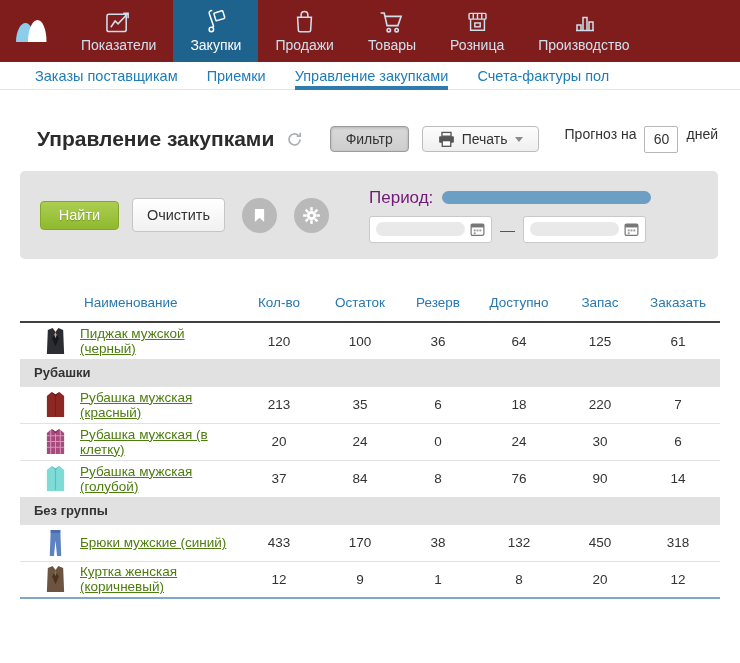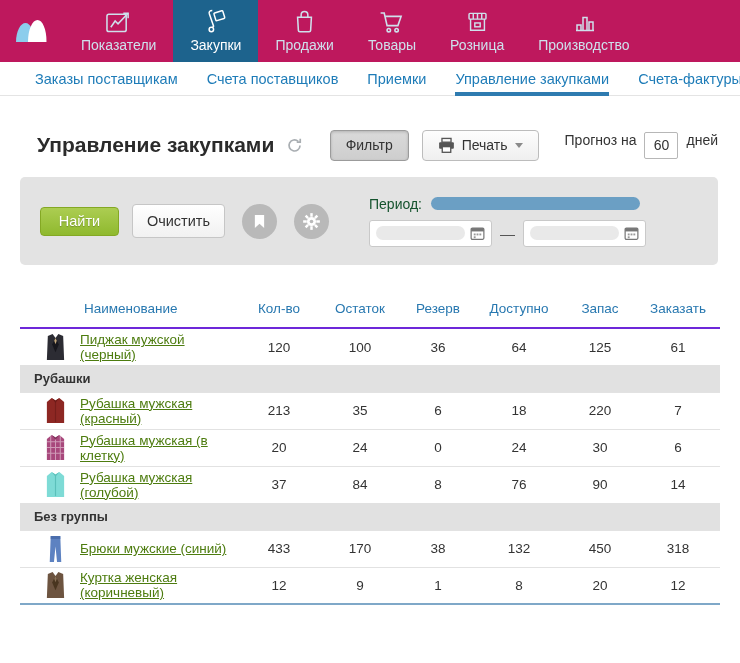--- a/index.html
+++ b/index.html
@@ -1,44 +1,44 @@
 <!DOCTYPE html>
 <html><head>
 <meta charset="utf-8">
 <style>
   * { margin:0; padding:0; box-sizing:border-box; }
   html,body { width:740px; height:663px; overflow:hidden; background:#fff;
     font-family:"Liberation Sans", sans-serif; }
 
   
-  .topnav { height:62px; background:#be185d; display:flex; align-items:stretch; }
+  .topnav { height:62px; background:#7f1d1d; display:flex; align-items:stretch; }
   .logo-box { width:64px; display:flex; align-items:center; justify-content:center; cursor:pointer; }
   .nav-tabs { display:flex; align-items:stretch; }
   .nav-tab { display:flex; flex-direction:column; align-items:center; justify-content:center;
     gap:3px; padding:6px 17px 8px; color:#cfe0ec; font-size:14px; cursor:pointer; }
   .nav-tab.active { background:#1d638d; color:#ffffff; }
   .nav-icon { height:26px; display:flex; align-items:flex-end; justify-content:center; }
   .nav-icon svg { display:block; }
 
   
-  .subnav { height:34px; display:flex; align-items:stretch; padding:0 0 0 35px;
+  .subnav { height:28px; display:flex; align-items:stretch; padding:0 0 0 35px;
     border-bottom:1px solid #e4e4e4; white-space:nowrap; }
   .subnav-item { display:flex; align-items:center; margin-right:29px; color:#1e7cb8;
     font-size:14.5px; text-decoration:none; position:relative; cursor:pointer; }
   .subnav-item.active::after { content:""; position:absolute; left:0; right:0; bottom:-1px;
     height:4px; background:#2e7bb0; }
 
   
   .page-header { display:flex; align-items:center; margin:32px 22px 0 37px; height:34px; }
   .page-title { font-size:21px; font-weight:bold; color:#2b2b2b; }
   .refresh-btn { margin-left:12px; cursor:pointer; display:flex; align-items:center; }
   .spacer { flex:1; }
-  .btn { height:31px; border-radius:4px; border:1px solid #bcbcbc;
+  .btn { height:14px; border-radius:4px; border:1px solid #bcbcbc;
     background:linear-gradient(#fdfdfd,#efefef); font-size:14px; color:#333;
-    padding:0 15px; cursor:pointer; font-family:inherit; display:inline-flex;
+    padding:12px 15px; cursor:pointer; font-family:inherit; display:inline-flex;
     align-items:center; gap:7px; }
   .btn.pressed { background:linear-gradient(#dadada,#cecece); border-color:#9b9b9b;
     box-shadow:inset 0 1px 3px rgba(0,0,0,.18); }
   .print-btn { margin-left:13px; }
   .caret-down { width:0; height:0; border-left:4px solid transparent;
     border-right:4px solid transparent; border-top:5px solid #8a8a8a; }
   .forecast { display:flex; align-items:flex-start; margin-left:26px; font-size:14px; color:#333; }
   .forecast-input { width:34px; height:27px; margin:0 8px; border:1px solid #b7b7b7;
     border-radius:2px; text-align:center; font-size:14px; color:#333; font-family:inherit; }
 
@@ -48,38 +48,38 @@
   .btn-find { width:79px; height:29px; border-radius:4px; border:1px solid #84a824;
     background:linear-gradient(#accd52,#8fb92e); color:#fff; font-size:14.5px;
     text-shadow:0 1px 1px rgba(0,0,0,.25); cursor:pointer; font-family:inherit; }
   .btn-clear { width:93px; height:34px; margin-left:13px; border-radius:4px;
     border:1px solid #c6c6c6; background:linear-gradient(#ffffff,#f1f1f1);
     color:#333; font-size:14.5px; cursor:pointer; font-family:inherit; }
   .circle-btn { width:35px; height:35px; border-radius:50%; background:#b9b9b9; border:none;
     margin-left:17px; display:flex; align-items:center; justify-content:center; cursor:pointer; }
   .period-block { margin-left:40px; }
   .period-row1 { display:flex; align-items:center; }
-  .period-label { font-size:14px; color:#14532d; }
+  .period-label { font-size:17px; color:#701a75; }
   .period-bar { width:209px; height:13px; border-radius:7px; background:#6b9fc4;
     margin-left:9px; cursor:pointer; }
   .period-row2 { display:flex; align-items:center; margin-top:8px; }
   .date-input { width:123px; height:27px; background:#fff; border:1px solid #c9c9c9;
     border-radius:3px; display:flex; align-items:center; padding:0 6px; gap:5px; cursor:text; }
   .date-inner { flex:1; height:14px; background:#e9e9e9; border-radius:7px; }
   .date-dash { margin:0 8px; color:#555; font-size:15px; }
 
   
   .stock-table { width:700px; margin:26px 20px 0; border-collapse:collapse; table-layout:fixed; }
   .stock-table col.c-icon { width:60px; }
   .stock-table col.c-name { width:160px; }
   .stock-table col.c-n1 { width:78px; }  .stock-table col.c-n2 { width:84px; }
   .stock-table col.c-n3 { width:72px; }  .stock-table col.c-n4 { width:90px; }
   .stock-table col.c-n5 { width:72px; }  .stock-table col.c-n6 { width:84px; }
   .stock-table thead th { color:#2878b0; font-weight:normal; font-size:13.5px;
-    padding:10px 4px 11px; border-bottom:2px solid #6d28d9; text-align:center; }
+    padding:10px 4px 11px; border-bottom:2px solid #404040; text-align:center; }
   .stock-table thead th.h-name { text-align:left; }
   .stock-table td { font-size:13.5px; color:#333; height:37px; border-top:1px solid #e2e2e2;
     text-align:center; vertical-align:middle; }
   .stock-table tr:first-child td { border-top:none; }
   .cell-icon { padding-left:24px; text-align:left !important; }
   .cell-icon svg { display:block; }
   .cell-name { text-align:left !important; }
   .product-link { color:#4d7c0f; text-decoration:underline; cursor:pointer; }
   .group-row td { background:#e1e1e1; font-weight:bold; font-size:13px; color:#333;
     height:27px; text-align:left; padding-left:14px; border-top:none; }
@@ -157,21 +157,20 @@
             <line x1="4" y1="20.5" x2="22" y2="20.5"></line>
           </svg>
         </span>
     <span class="nav-label">Производство</span>
   </div>
     </div>
 </div>
 
 <div class="subnav" id="subnav">
     <a class="subnav-item">Заказы поставщикам</a>
-    <a class="subnav-item">Счета поставщиков</a>
     <a class="subnav-item">Приемки</a>
     <a class="subnav-item active">Управление закупками</a>
     <a class="subnav-item">Счета-фактуры пол</a>
   </div>
 
 <div class="page-header">
   <span class="page-title">Управление закупками</span>
   <span class="refresh-btn">
     <svg width="17" height="17" viewBox="0 0 16 16" fill="none" stroke="#a9aeb2" stroke-width="1.6">
       <path d="M13.2 8 a5.2 5.2 0 1 1 -1.7 -3.9"></path>

